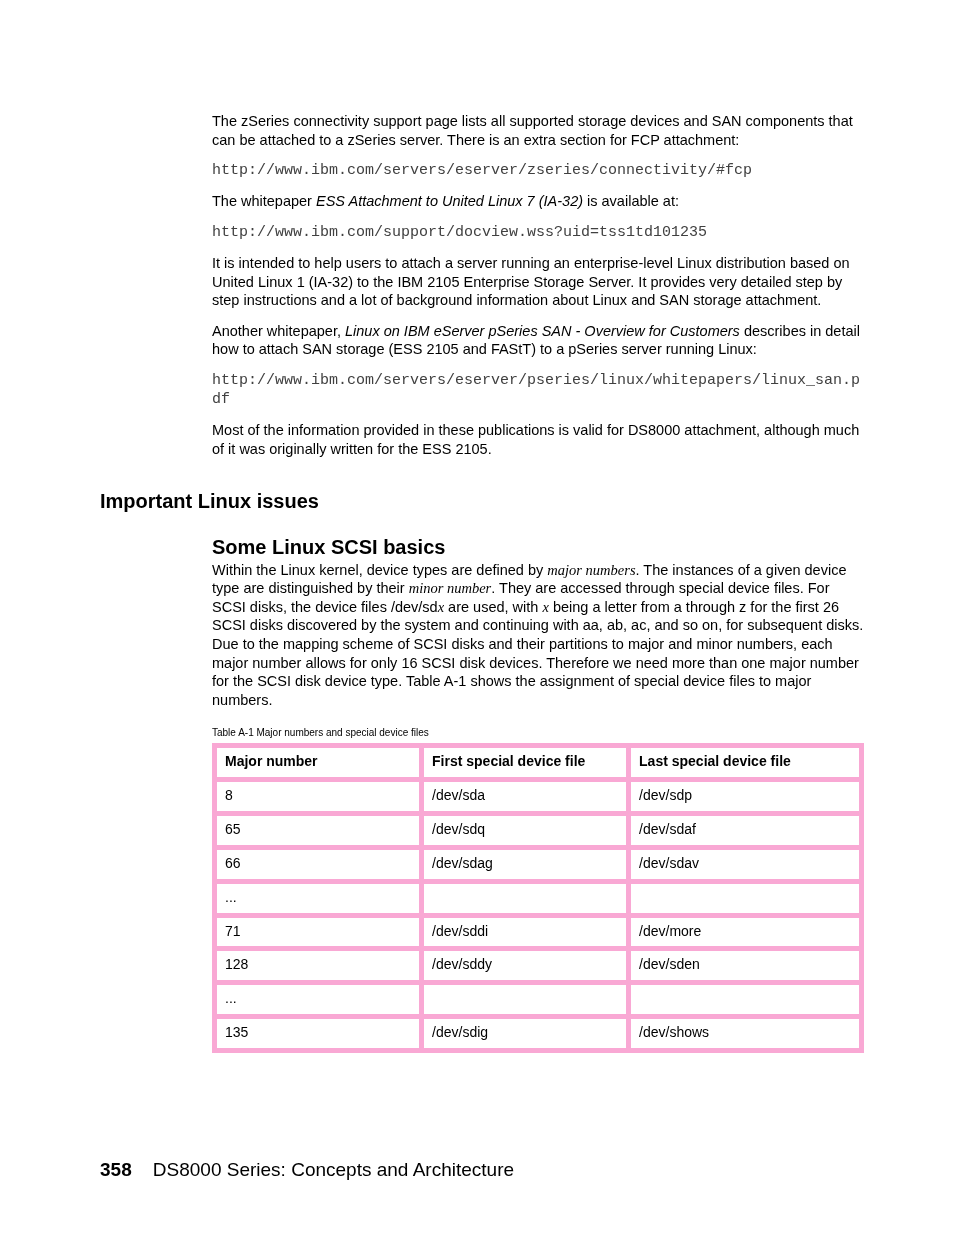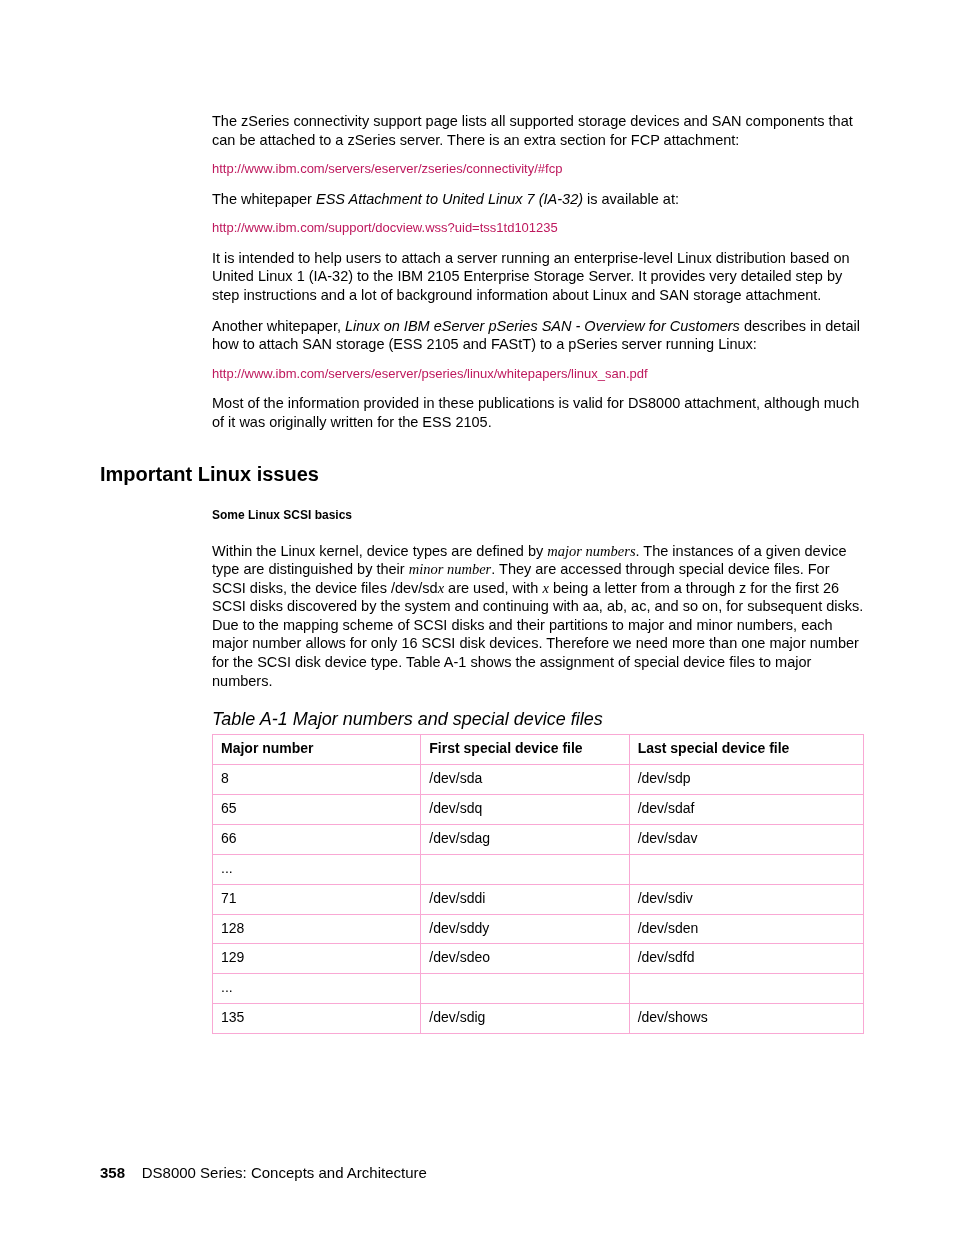--- a/index.html
+++ b/index.html
@@ -18,71 +18,70 @@
   }
   .content {
     margin-left: 112px;
     font-size: 14.5px;
     line-height: 1.28;
   }
   .para {
     margin: 0 0 12px 0;
   }
   .link {
-    font-family: Liberation Sans, sans-serif;
-    font-size: 13px;
-    color: #be185d;
+    font-family: Liberation Mono, monospace;
+    font-size: 15px;
+    color: #404040;
     margin: 0 0 12px 0;
     word-break: break-all;
   }
   .italic { font-style: italic; }
   .serif-italic {
     font-family: "Times New Roman", Times, serif;
     font-style: italic;
     margin-top: 28px;
   }
   .h2 {
     margin-left: 0;
     font-size: 20px;
     font-weight: bold;
     margin-top: 32px;
   }
   .h3 {
-    font-size: 12px;
+    font-size: 20px;
     font-weight: bold;
     margin-top: 22px;
-    margin-bottom: 18px;
+    margin-bottom: 0;
   }
   .table-caption {
-    font-style: italic;
-    font-size: 18px;
+    font-size: 10px;
     margin-top: 18px;
     margin-bottom: 3px;
   }
   table {
     width: 100%;
     border-collapse: collapse;
     font-size: 14px;
   }
   th, td {
-    border: 1px solid #f9a8d4;
+    border: 5px solid #f9a8d4;
     text-align: left;
     padding: 5px 8px 6px 8px;
     vertical-align: top;
   }
   th {
     font-weight: bold;
   }
   .col1 { width: 32%; }
   .col2 { width: 32%; }
   .footer {
     position: absolute;
     bottom: 54px;
     left: 100px;
-    font-size: 15px;
+    font-size: 19px;
   }
   .footer .pg { font-weight: bold; }
 </style>
 </head>
 <body>
 
 <div class="page">
 
   <div class="content">
     <p class="para">The zSeries connectivity support page lists all supported storage devices and SAN components that can be attached to a zSeries server. There is an extra section for FCP attachment:</p>
@@ -140,31 +139,26 @@
           <td>/dev/sdav</td>
         </tr>
         <tr>
           <td>...</td>
           <td></td>
           <td></td>
         </tr>
         <tr>
           <td>71</td>
           <td>/dev/sddi</td>
-          <td>/dev/sdiv</td>
+          <td>/dev/more</td>
         </tr>
         <tr>
           <td>128</td>
           <td>/dev/sddy</td>
           <td>/dev/sden</td>
-        </tr>
-        <tr>
-          <td>129</td>
-          <td>/dev/sdeo</td>
-          <td>/dev/sdfd</td>
         </tr>
         <tr>
           <td>...</td>
           <td></td>
           <td></td>
         </tr>
         <tr>
           <td>135</td>
           <td>/dev/sdig</td>
           <td>/dev/shows</td>

